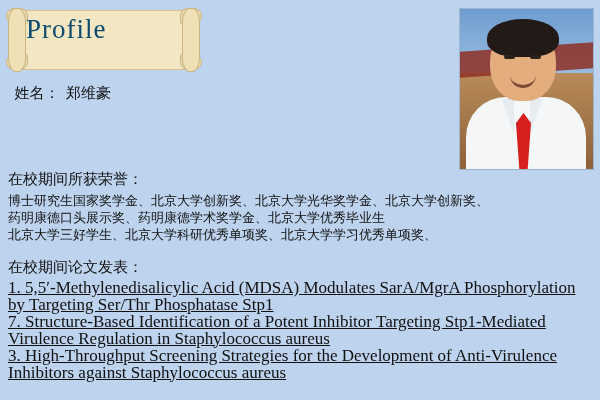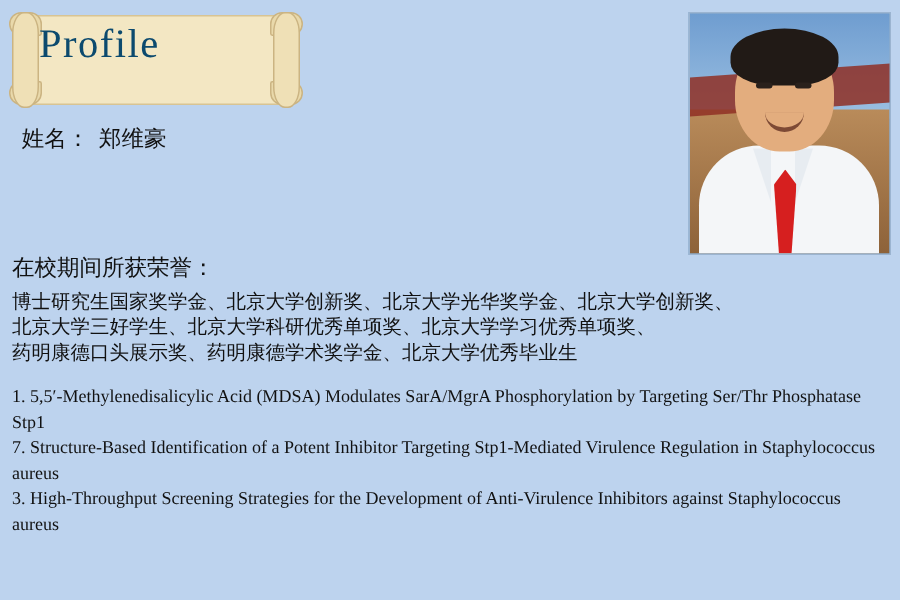--- a/index.html
+++ b/index.html
@@ -212,23 +212,24 @@
     top: 168px;
   }
   .honor-line {
     font-size: 13px;
     line-height: 17px;
   }
   .papers {
     top: 256px;
   }
   .paper-item {
-    font-size: 12px;
+    font-size: 17px;
     line-height: 16.5px;
     margin-bottom: 1px;
+    text-decoration: underline;
   }
 </style>
 </head>
 <body>
 
 <div class="scroll-banner">
   <div class="scroll-body"></div>
   <div class="scroll-curl tl"></div>
   <div class="scroll-curl bl"></div>
   <div class="scroll-curl tr"></div>
@@ -255,21 +256,22 @@
 
 <div class="info">
   <div class="info-row">
     <span class="info-label">姓名：</span><span>郑维豪</span>
   </div>
 </div>
 
 <div class="section honors">
   <div class="section-title">在校期间所获荣誉：</div>
   <div class="honor-line">博士研究生国家奖学金、北京大学创新奖、北京大学光华奖学金、北京大学创新奖、</div>
+  <div class="honor-line">药明康德口头展示奖、药明康德学术奖学金、北京大学优秀毕业生</div>
   <div class="honor-line">北京大学三好学生、北京大学科研优秀单项奖、北京大学学习优秀单项奖、</div>
-  <div class="honor-line">药明康德口头展示奖、药明康德学术奖学金、北京大学优秀毕业生</div>
 </div>
 
 <div class="section papers">
+  <div class="section-title">在校期间论文发表：</div>
   <div class="paper-item">1. 5,5′-Methylenedisalicylic Acid (MDSA) Modulates SarA/MgrA Phosphorylation by Targeting Ser/Thr Phosphatase Stp1</div>
   <div class="paper-item">7. Structure-Based Identification of a Potent Inhibitor Targeting Stp1-Mediated Virulence Regulation in Staphylococcus aureus</div>
   <div class="paper-item">3. High-Throughput Screening Strategies for the Development of Anti-Virulence Inhibitors against Staphylococcus aureus</div>
 </div>
 
 </body></html>

